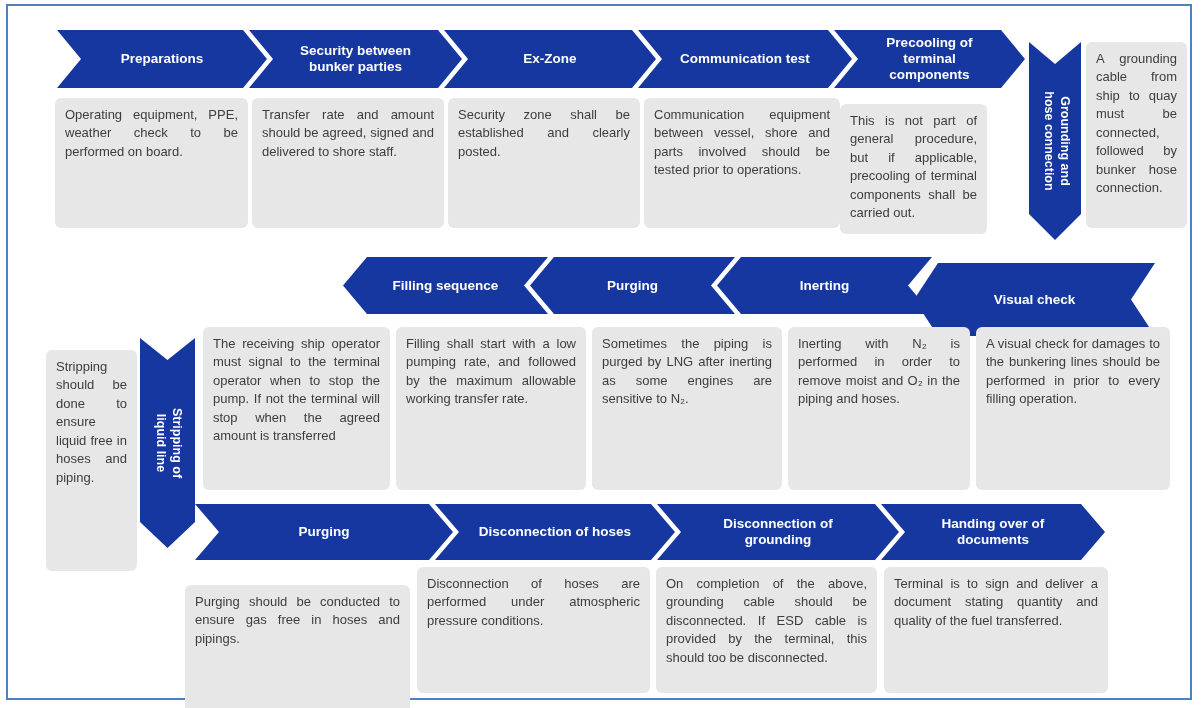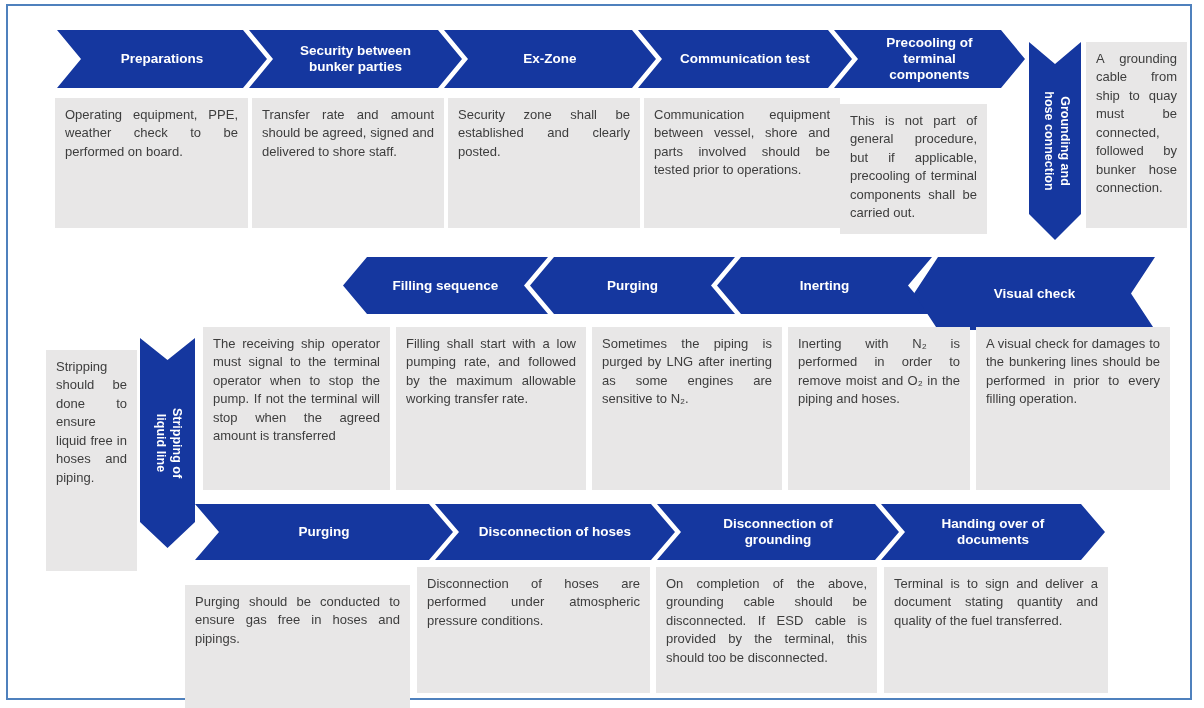--- a/index.html
+++ b/index.html
@@ -4,21 +4,21 @@
 <style>
   html,body{margin:0;padding:0;background:#ffffff;font-family:"Liberation Sans",sans-serif;}
   .canvas{position:relative;width:1204px;height:708px;background:#ffffff;overflow:hidden;}
   .frame{position:absolute;left:6px;top:4px;width:1186px;height:696px;border:2px solid #4f81bd;box-sizing:border-box;}
   .chev{position:absolute;background:#15379f;color:#ffffff;display:flex;align-items:center;justify-content:center;
         text-align:center;font-weight:bold;font-size:13.5px;line-height:1.18;box-sizing:border-box;padding:0 28px;}
   .chev.right{clip-path:polygon(0 0, calc(100% - 24px) 0, 100% 50%, calc(100% - 24px) 100%, 0 100%, 24px 50%);}
   .chev.left{clip-path:polygon(24px 0, 100% 0, calc(100% - 24px) 50%, 100% 100%, 24px 100%, 0 50%);}
   .chev.narrow{padding:0 44px;}
   .gbox{position:absolute;background:#e8e7e7;color:#3d3d3d;font-size:13px;line-height:1.42;
-        padding:8px 10px;box-sizing:border-box;text-align:justify;}
+        padding:8px 10px;box-sizing:border-box;text-align:justify;border-radius:6px;}
   .varrow{position:absolute;background:#15379f;
         clip-path:polygon(0 0, 50% 22px, 100% 0, 100% calc(100% - 26px), 50% 100%, 0 calc(100% - 26px));}
   .vlabel{position:absolute;left:50%;top:50%;width:105px;height:40px;margin-left:-52.5px;margin-top:-20px;
         transform:rotate(90deg);display:flex;flex-direction:column;align-items:center;justify-content:center;
         color:#ffffff;font-weight:bold;font-size:12.5px;line-height:1.25;text-align:center;white-space:nowrap;}
   .vlabel span{display:block;}
 </style>
 </head>
 <body>
 
@@ -57,21 +57,21 @@
 
   <div class="chev left" style="left:343px;top:257px;width:205px;height:57px">
     <span>Filling sequence</span>
   </div>
   <div class="chev left" style="left:530px;top:257px;width:205px;height:57px">
     <span>Purging</span>
   </div>
   <div class="chev left" style="left:717px;top:257px;width:215px;height:57px">
     <span>Inerting</span>
   </div>
-  <div class="chev left" style="left:914px;top:257px;width:241px;height:73px">
+  <div class="chev left" style="left:914px;top:263px;width:241px;height:73px">
     <span>Visual check</span>
   </div>
 
   <div class="gbox" style="left:203px;top:327px;width:187px;height:163px">The receiving ship operator must signal to the terminal operator when to stop the pump. If not the terminal will stop when the agreed amount is transferred</div>
   <div class="gbox" style="left:396px;top:327px;width:190px;height:163px">Filling shall start with a low pumping rate, and followed by the maximum allowable working transfer rate.</div>
   <div class="gbox" style="left:592px;top:327px;width:190px;height:163px">Sometimes the piping is purged by LNG after inerting as some engines are sensitive to N₂.</div>
   <div class="gbox" style="left:788px;top:327px;width:182px;height:163px">Inerting with N₂ is performed in order to remove moist and O₂ in the piping and hoses.</div>
   <div class="gbox" style="left:976px;top:327px;width:194px;height:163px">A visual check for damages to the bunkering lines should be performed in prior to every filling operation.</div>
 
   <div class="varrow" style="left:140px;top:338px;width:55px;height:210px">

